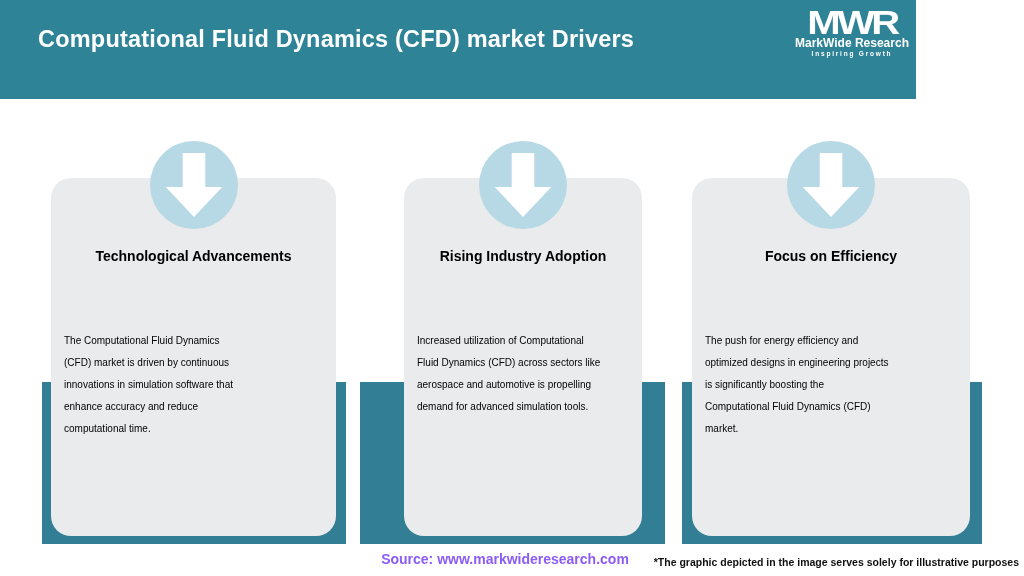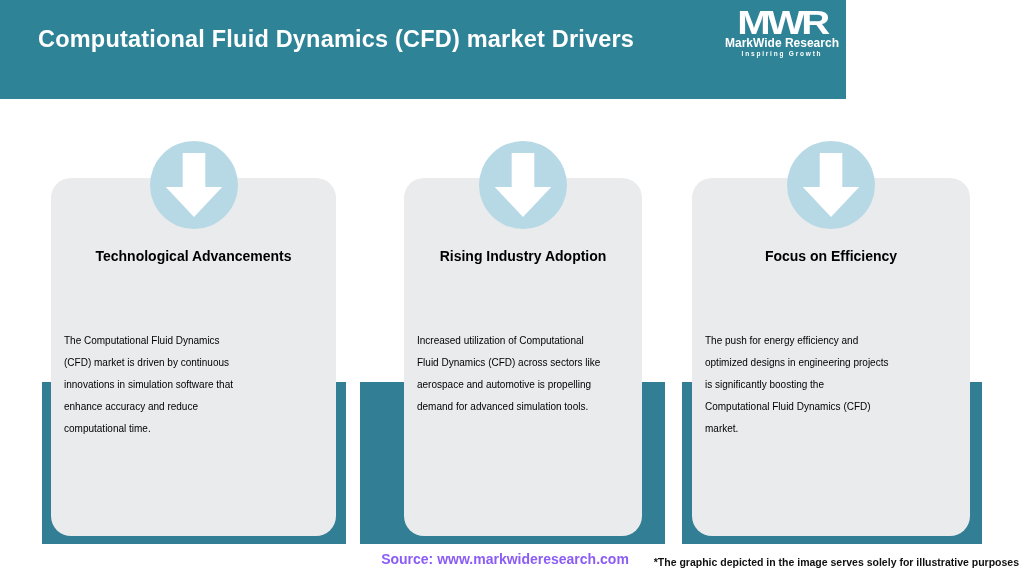--- a/index.html
+++ b/index.html
@@ -6,21 +6,21 @@
   html, body { width:1024px; height:576px; }
   body {
     font-family:"Liberation Sans", sans-serif;
     background:#ffffff;
     position:relative;
     overflow:hidden;
   }
 
   
   .header {
-    position:absolute; left:0; top:0; width:846px; height:99px;
+    position:absolute; left:0; top:0; width:916px; height:99px;
     background:var(--header-teal, #2F8397);
     text-decoration:underline;
   }
   .header-title {
     position:absolute; left:38px; top:26px;
     font-size:23.5px; font-weight:bold; color:#ffffff; letter-spacing:0.2px;
   }
   .logo {
     position:absolute; right:6px; top:7px; width:116px;
     text-align:center; color:#ffffff; line-height:1;

